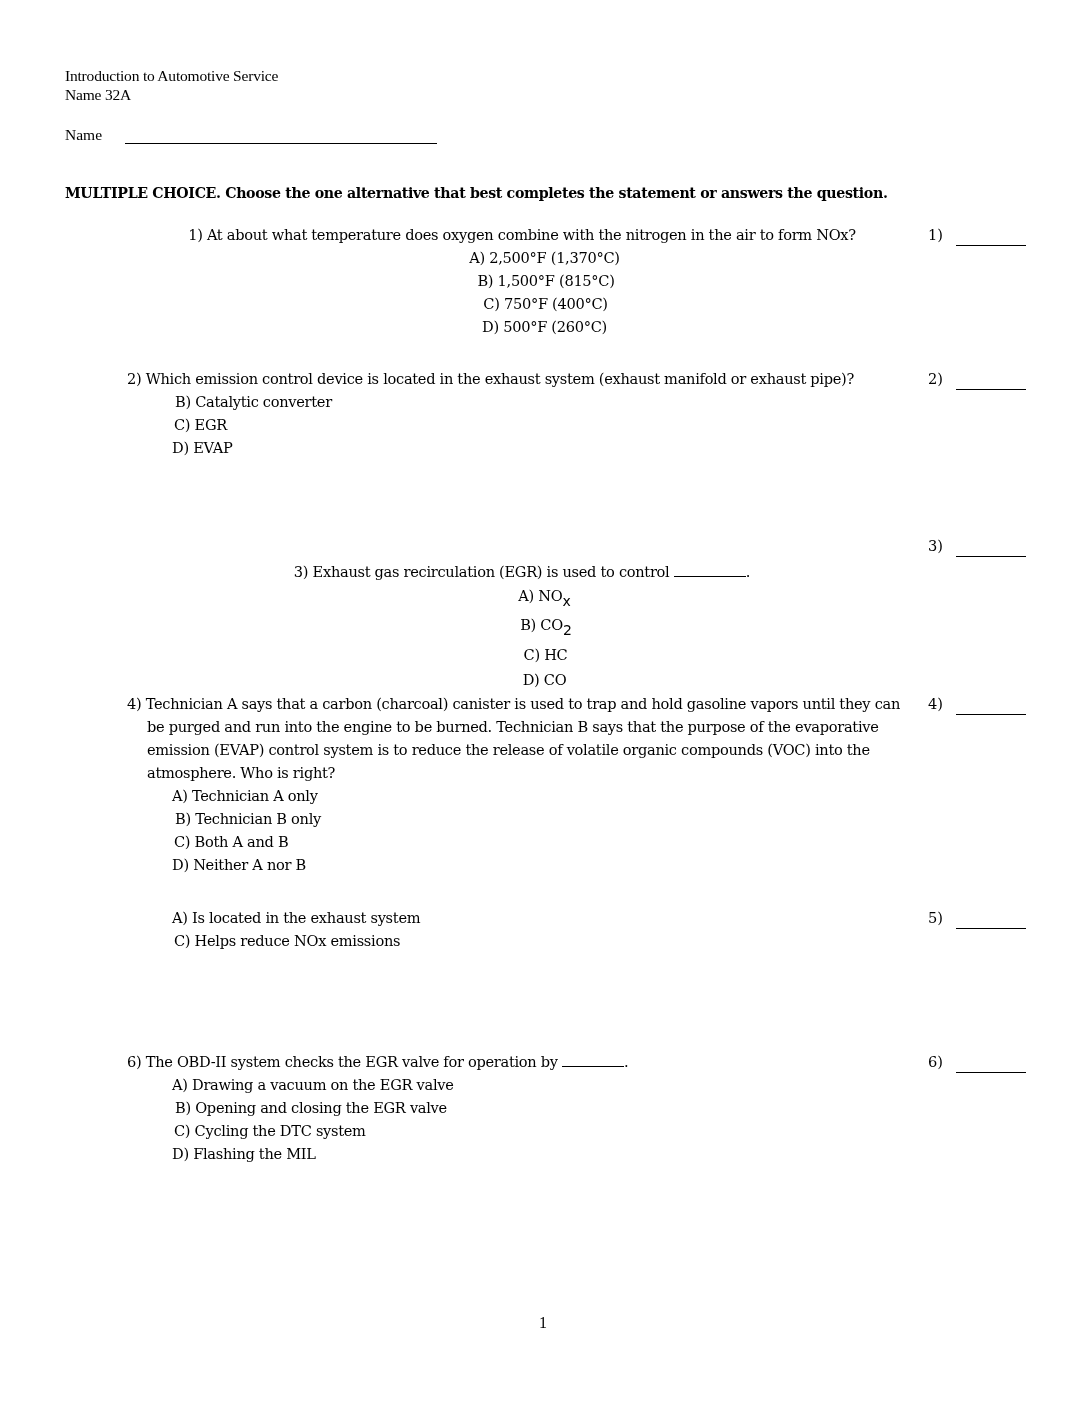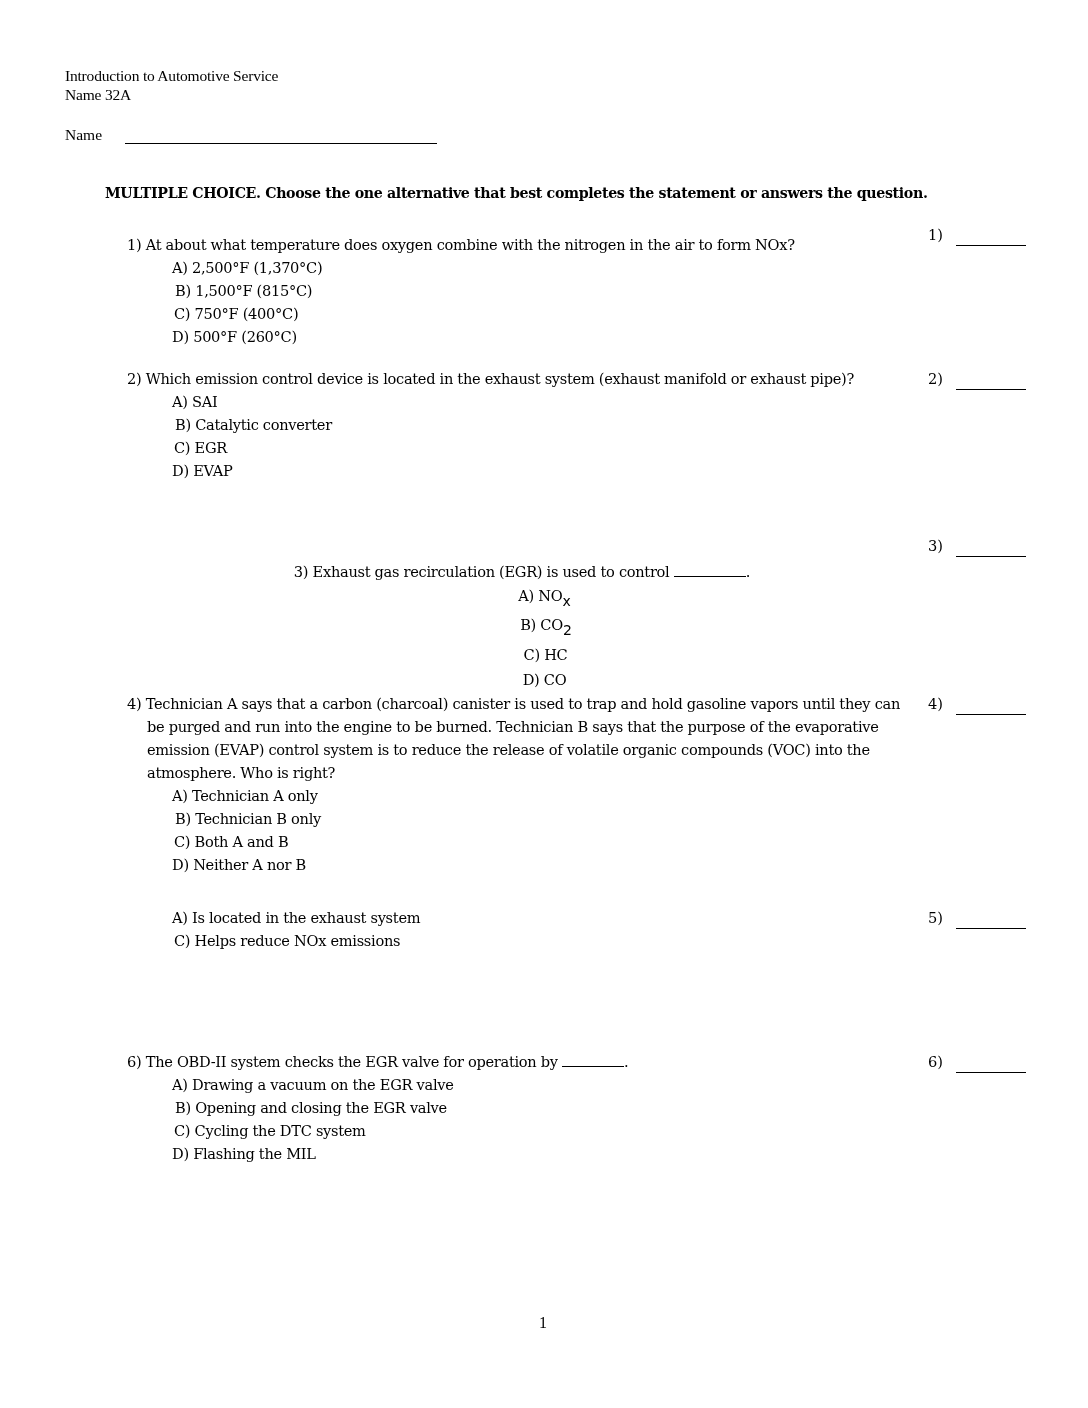--- a/index.html
+++ b/index.html
@@ -43,21 +43,20 @@
     }
     .instructions {
       position: absolute;
       left: 65px;
       top: 185px;
       font-family: "DejaVu Serif", serif;
       font-weight: bold;
       font-size: 14.2px;
       letter-spacing: -0.35px;
       white-space: nowrap;
-      margin-left: 40px;
     }
     .question {
       position: absolute;
       left: 127px;
       width: 790px;
       font-family: "DejaVu Serif", serif;
       font-size: 14.6px;
       line-height: 23px;
       letter-spacing: -0.3px;
     }
@@ -126,21 +125,21 @@
   <div>Name 32A</div>
 </div>
 
 <div class="name-line">
   <span>Name</span>
   <span class="name-blank"></span>
 </div>
 
 <div class="instructions">MULTIPLE CHOICE.  Choose the one alternative that best completes the statement or answers the question.</div>
 
-<div class="question" style="top:233px;">
+<div class="question" style="top:223px;text-align:center;">
   <p class="q-stem">
     <span>1)</span>
     <span>At about what temperature does oxygen combine with the nitrogen in the air to form NOx?</span>
   </p>
   <ul class="options">
     <li class="option a"><span>A)</span> <span>2,500°F (1,370°C)</span></li>
     <li class="option b"><span>B)</span> <span>1,500°F (815°C)</span></li>
     <li class="option c"><span>C)</span> <span>750°F (400°C)</span></li>
     <li class="option d"><span>D)</span> <span>500°F (260°C)</span></li>
   </ul>
@@ -149,21 +148,20 @@
   <span class="answer-num">1)</span>
   <span class="answer-blank"></span>
 </div>
 
 <div class="question" style="top:367px;">
   <p class="q-stem">
     <span>2)</span>
     <span>Which emission control device is located in the exhaust system (exhaust manifold or exhaust pipe)?</span>
   </p>
   <ul class="options">
-    <li class="option a"><span>A)</span> <span>SAI</span></li>
     <li class="option b"><span>B)</span> <span>Catalytic converter</span></li>
     <li class="option c"><span>C)</span> <span>EGR</span></li>
     <li class="option d"><span>D)</span> <span>EVAP</span></li>
   </ul>
 </div>
 <div class="answer-slot" style="top:367px;">
   <span class="answer-num">2)</span>
   <span class="answer-blank"></span>
 </div>
 

